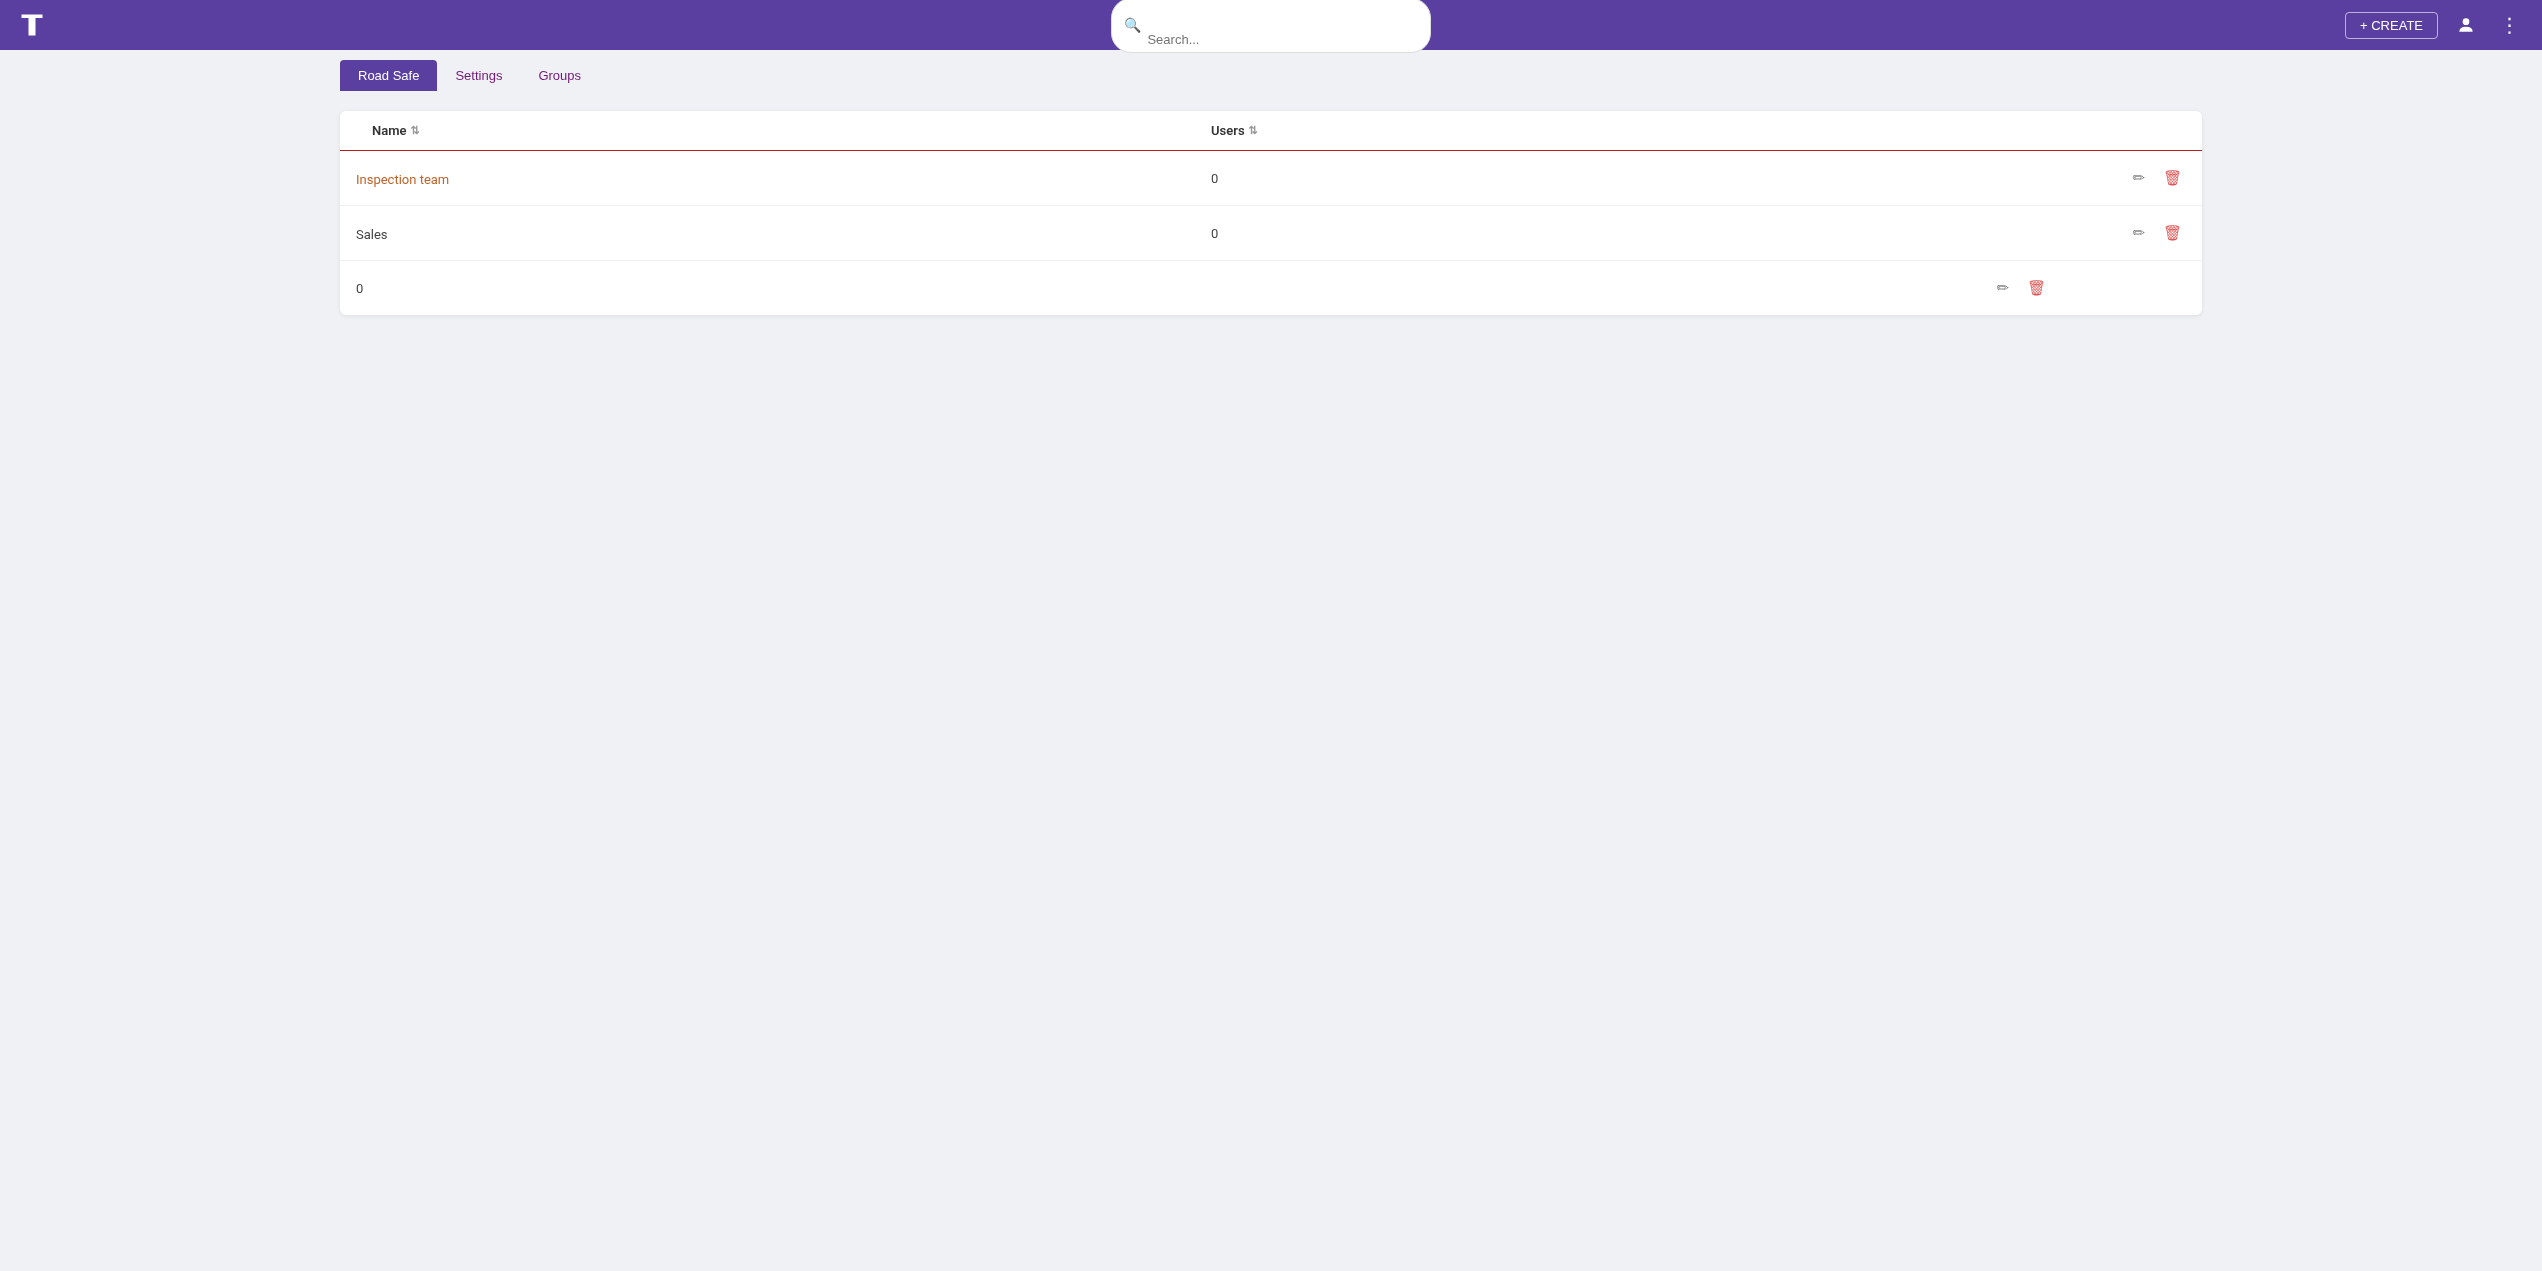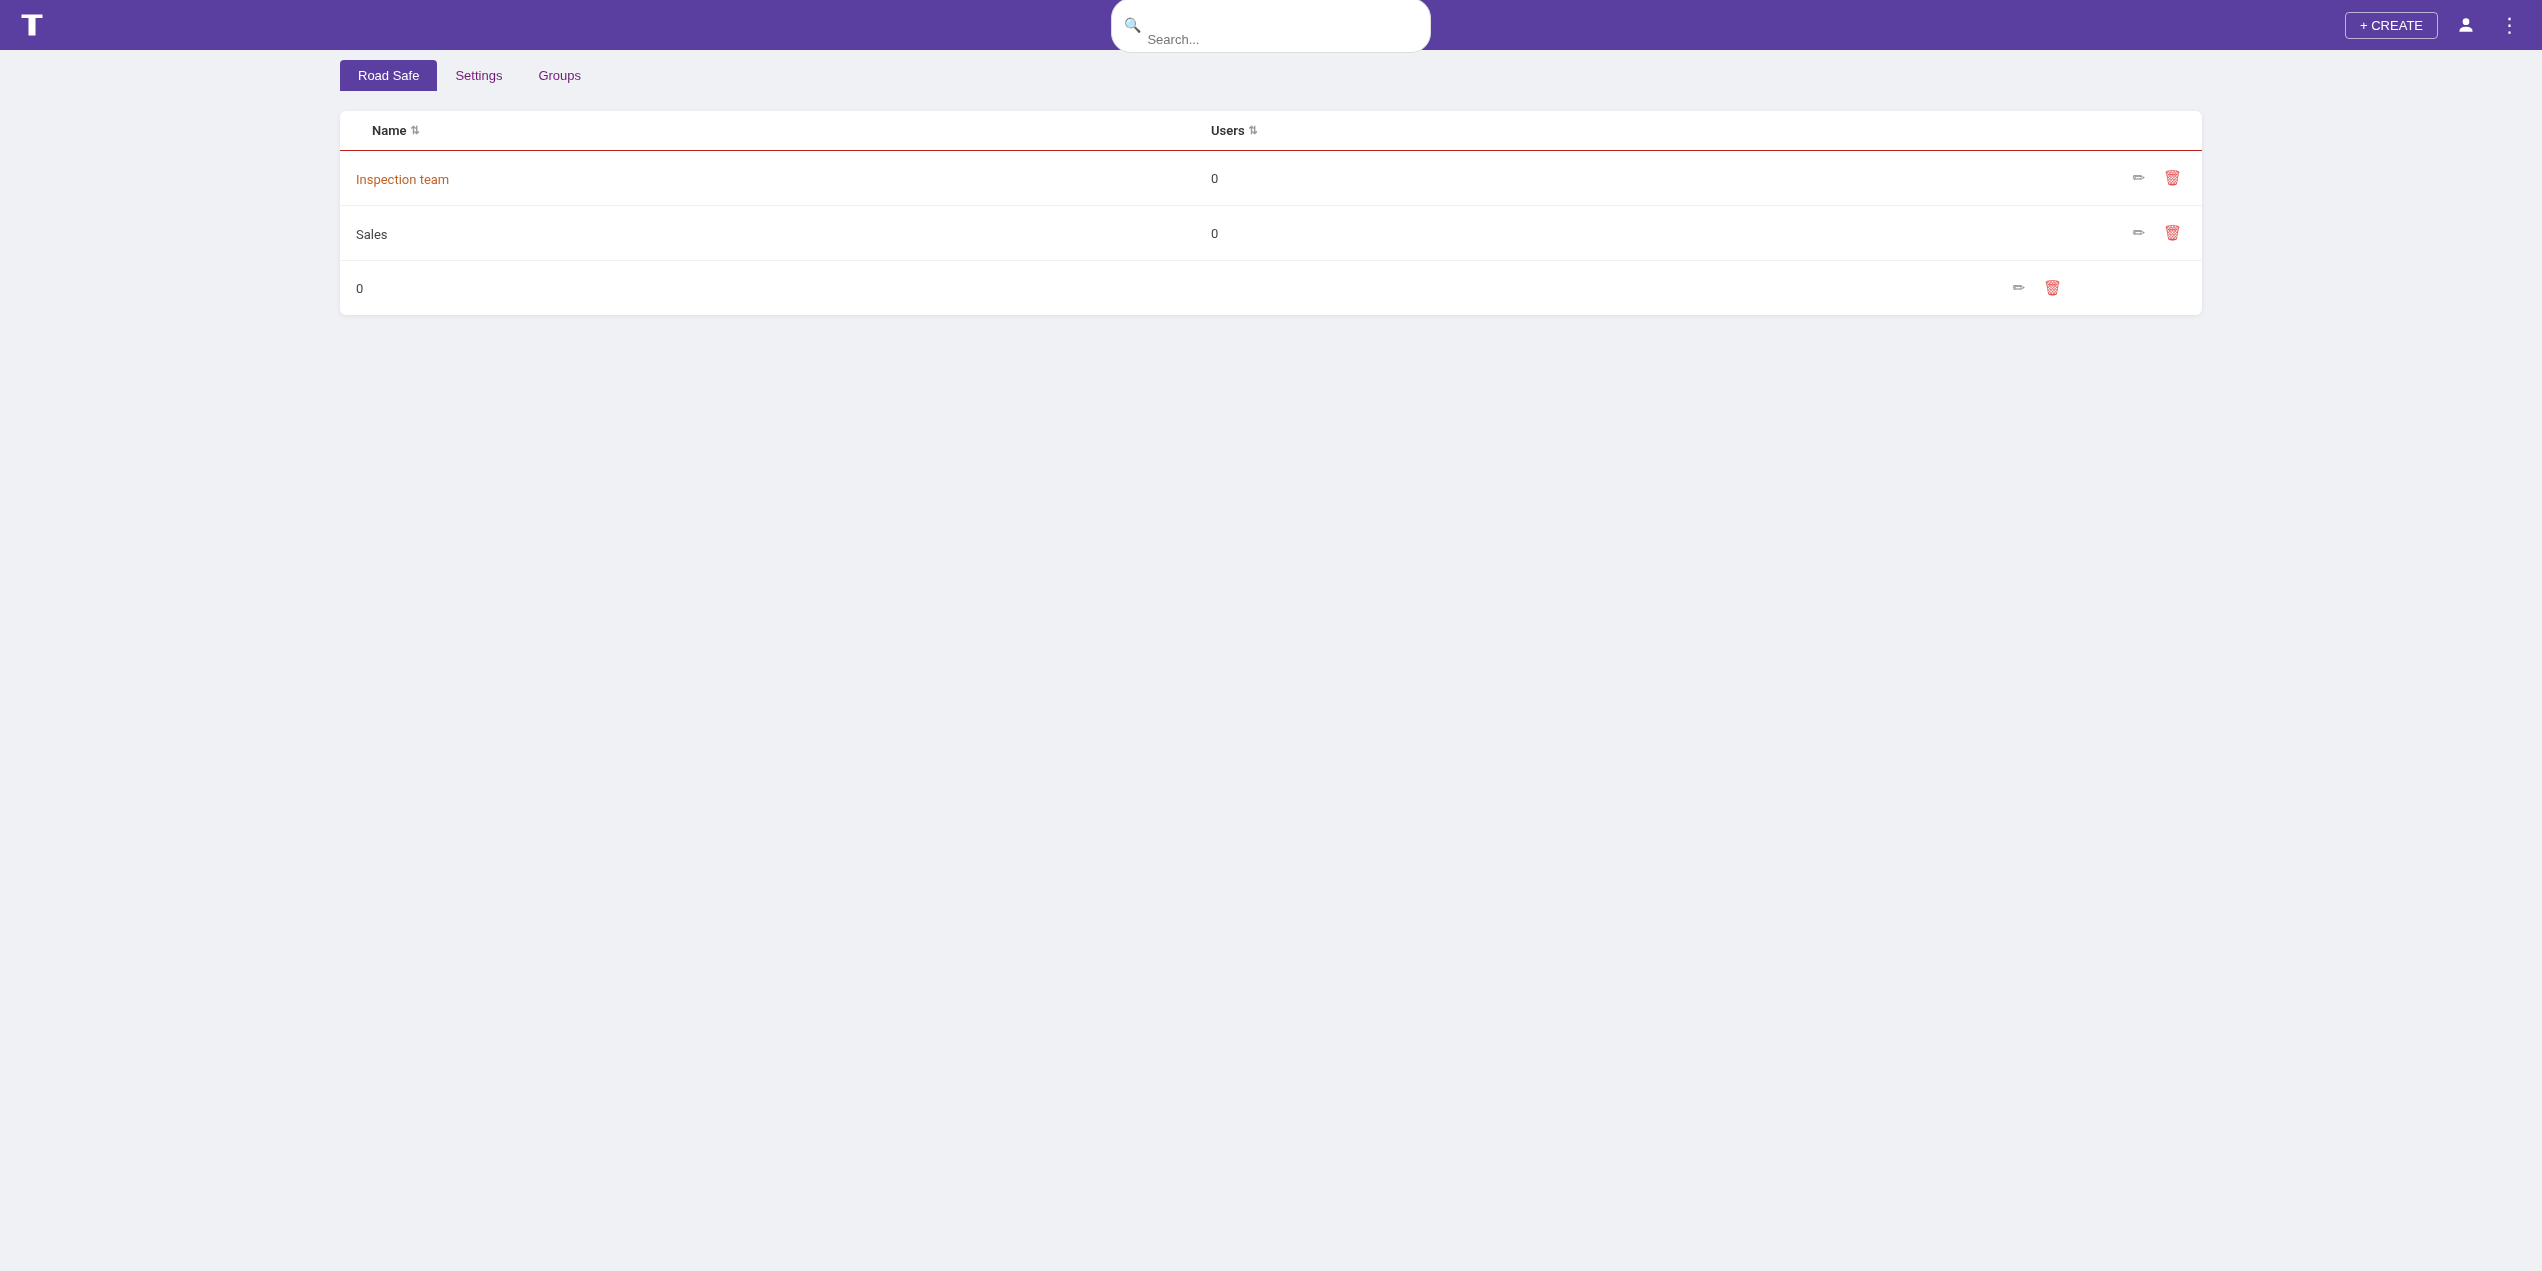--- a/index.html
+++ b/index.html
@@ -131,20 +131,21 @@
     .sort-icon {
       font-size: 11px;
       color: #999;
     }
     .table-row {
       display: grid;
       grid-template-columns: 1fr 1fr 120px;
       padding: 14px 16px;
       border-bottom: 1px solid #f0f0f0;
       align-items: center;
+      gap: 16px;
     }
     .table-row:last-child {
       border-bottom: none;
     }
     .cell-name-link {
       font-size: 13px;
       color: #c0632a;
       cursor: pointer;
       text-decoration: none;
     }

